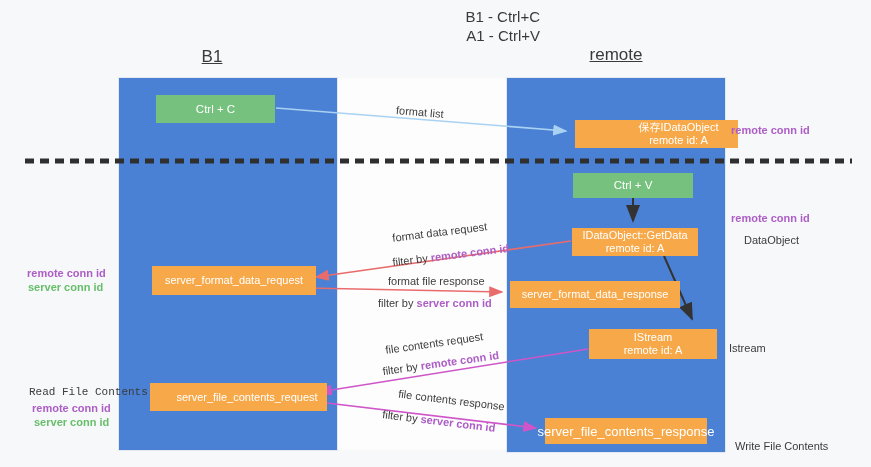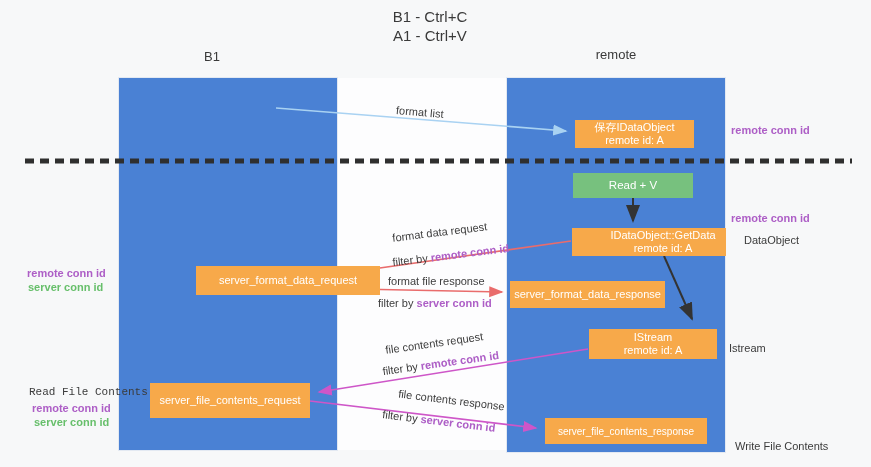--- a/index.html
+++ b/index.html
@@ -4,23 +4,23 @@
 <style>
   html,body{margin:0;padding:0;}
   .canvas{
     position:relative;width:871px;height:467px;background:#f7f8f9;
     font-family:"Liberation Sans",sans-serif;overflow:hidden;color:#3d3d3d;
   }
   .gap-band{position:absolute;left:337px;top:78px;width:170px;height:372px;background:#fdfdfe;}
   .lane{position:absolute;background:#4a81d4;outline:1px solid #e3e9f2;}
   .lane-left{left:119px;top:78px;width:218px;height:372px;}
   .lane-right{left:507px;top:78px;width:218px;height:374px;}
-  .title{position:absolute;left:320px;top:7px;width:220px;text-align:center;
+  .title{position:absolute;left:320px;top:7px;width:220px;text-align:right;
     font-size:15px;line-height:19px;color:#3a3a3a;}
-  .lane-header{position:absolute;width:140px;text-align:center;font-size:13px;line-height:12px;color:#3a3a3a;}
+  .lane-header{position:absolute;width:140px;text-align:center;font-size:17px;line-height:12px;color:#3a3a3a;text-decoration:underline;}
   .lane-header.left{left:142px;top:51px;}
   .lane-header.right{left:546px;top:49px;}
   .node{position:absolute;display:flex;flex-direction:column;justify-content:center;align-items:center;
     color:#fff;text-align:center;font-size:11px;line-height:13px;}
   .green{background:#77c17e;}
   .orange{background:#f7a94a;}
   .svg-layer{position:absolute;left:0;top:0;pointer-events:none;}
   .edge-label{position:absolute;white-space:nowrap;font-size:11px;color:#3d3d3d;transform-origin:center;}
   .purple{color:#ad5ec6;font-weight:bold;}
   .annot{position:absolute;white-space:nowrap;font-size:11px;color:#3b3b3b;}
@@ -66,53 +66,56 @@
     <line x1="25" y1="161" x2="852" y2="161" stroke="#2f2f2f" stroke-width="5" stroke-dasharray="9 6"></line>
     <line x1="276" y1="108" x2="566" y2="131" stroke="#a9d2f2" stroke-width="1.6" marker-end="url(#mBlue)"></line>
     <line x1="633" y1="198" x2="633" y2="221" stroke="#333333" stroke-width="2" marker-end="url(#mBlack)"></line>
     <line x1="664" y1="256" x2="692" y2="319" stroke="#333333" stroke-width="2" marker-end="url(#mBlack)"></line>
     <line x1="571" y1="241" x2="316" y2="277" stroke="#e96c6c" stroke-width="1.6" marker-end="url(#mRed)"></line>
     <line x1="308" y1="288" x2="502" y2="292" stroke="#e96c6c" stroke-width="1.6" marker-end="url(#mRed)"></line>
     <line x1="588" y1="349" x2="319" y2="392" stroke="#ce56c8" stroke-width="1.6" marker-end="url(#mMag)"></line>
     <line x1="310" y1="401" x2="536" y2="428" stroke="#ce56c8" stroke-width="1.6" marker-end="url(#mMag)"></line>
   </svg>
 
+  <div class="node green" style="left:156px;top:95px;width:119px;height:28px;font-size:11.5px;">
+    <div>Ctrl + C</div>
+  </div>
 
-  <div class="node orange" style="left:575px;top:120px;width:119px;height:28px;">
+  <div class="node orange" style="left:575px;top:120px;width:119px;height:28px;padding-left:44px;">
     <div>保存IDataObject</div>
     <div>remote id: A</div>
   </div>
 
   <div class="node green" style="left:573px;top:173px;width:120px;height:25px;font-size:11.5px;">
-    <div>Read + V</div>
+    <div>Ctrl + V</div>
   </div>
 
-  <div class="node orange" style="left:572px;top:228px;width:126px;height:28px;padding-left:28px;">
+  <div class="node orange" style="left:572px;top:228px;width:126px;height:28px;">
     <div>IDataObject::GetData</div>
     <div>remote id: A</div>
   </div>
 
-  <div class="node orange" style="left:152px;top:266px;width:184px;height:29px;margin-left:44px;">
+  <div class="node orange" style="left:152px;top:266px;width:164px;height:29px;">
     <div>server_format_data_request</div>
   </div>
 
-  <div class="node orange" style="left:510px;top:281px;width:155px;height:27px;">
+  <div class="node orange" style="left:510px;top:281px;width:170px;height:27px;">
     <div>server_format_data_response</div>
   </div>
 
   <div class="node orange" style="left:589px;top:329px;width:128px;height:30px;">
     <div>IStream</div>
     <div>remote id: A</div>
   </div>
 
-  <div class="node orange" style="left:150px;top:383px;width:160px;height:35px;">
+  <div class="node orange" style="left:150px;top:383px;width:160px;height:28px;padding-left:17px;">
     <div>server_file_contents_request</div>
   </div>
 
-  <div class="node orange" style="left:545px;top:418px;width:162px;height:26px;font-size:10px;">
+  <div class="node orange" style="left:545px;top:418px;width:162px;height:26px;font-size:13px;">
     <div>server_file_contents_response</div>
   </div>
 
   <div class="edge-label" style="left:396px;top:106px;transform:rotate(5deg);">format list</div>
 
   <div class="edge-label" style="left:392px;top:226px;transform:rotate(-7deg);">format data request</div>
   <div class="edge-label" style="left:392px;top:249px;transform:rotate(-7deg);">
     <span>filter by </span><span class="purple">remote conn id</span>
   </div>
 

